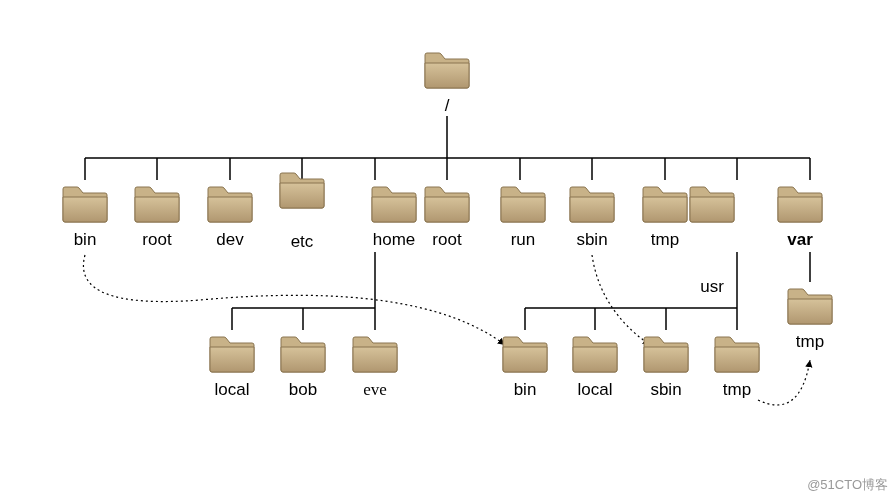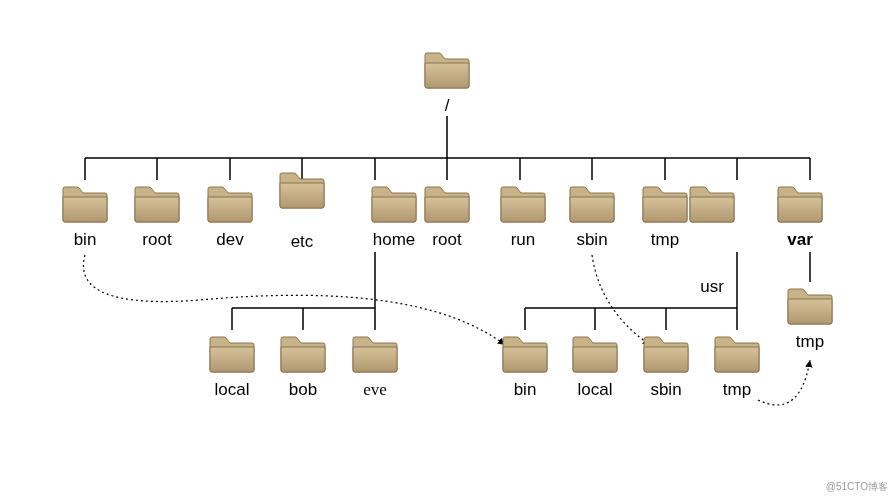--- a/index.html
+++ b/index.html
@@ -30,21 +30,21 @@
   .folder-label {
     font-size: 17px;
     color: #000;
     margin-top: 6px;
     text-align: center;
   }
   .watermark {
     position: absolute;
     right: 6px;
     bottom: 6px;
-    font-size: 10px;
+    font-size: 13px;
     color: #999;
   }
   svg.arrows {
     position: absolute;
     top: 0; left: 0;
     width: 894px;
     height: 500px;
     pointer-events: none;
   }
 </style>

